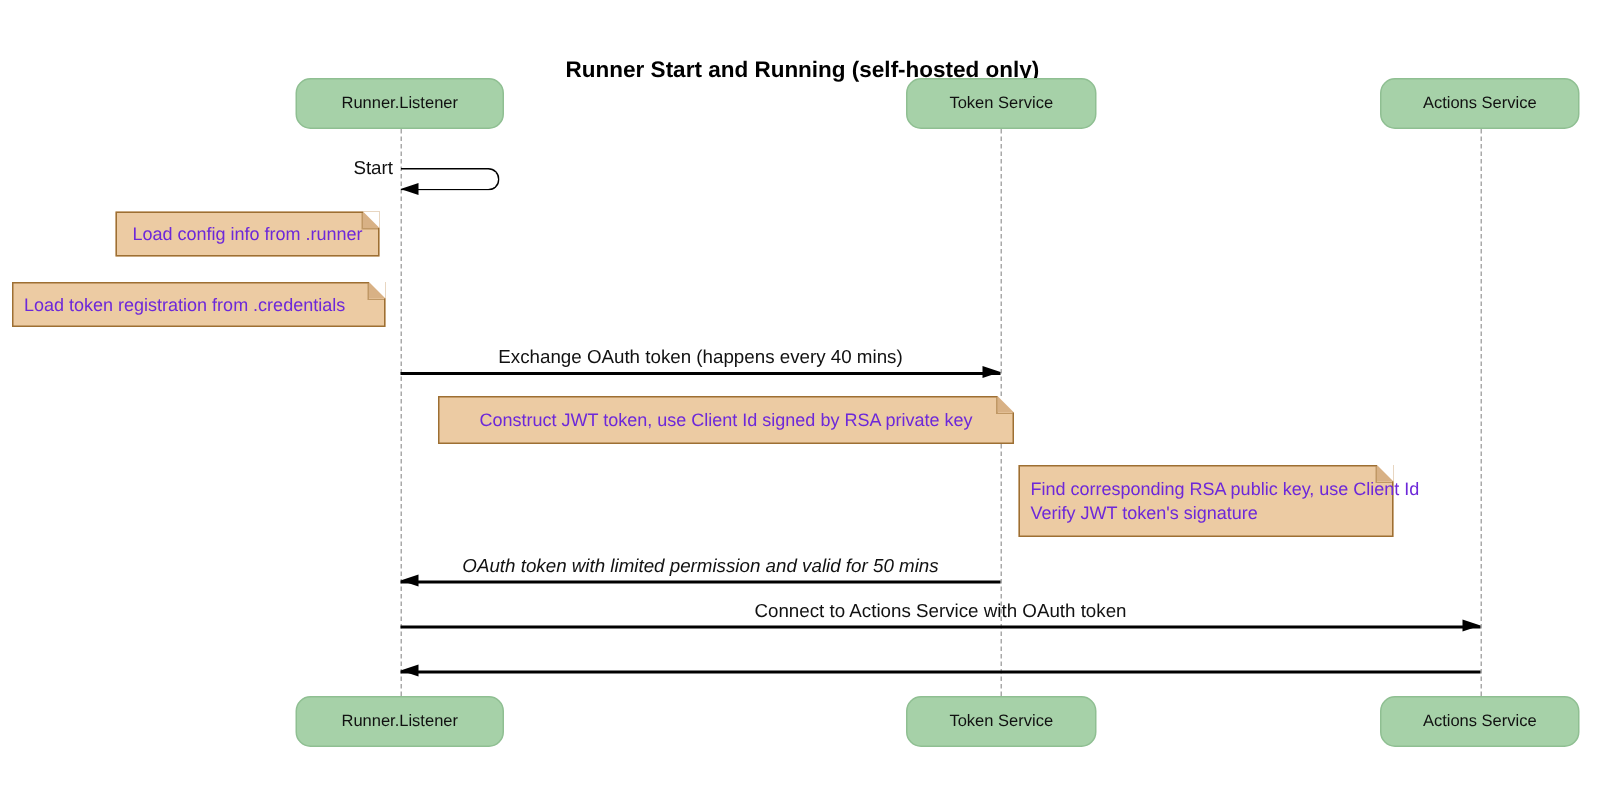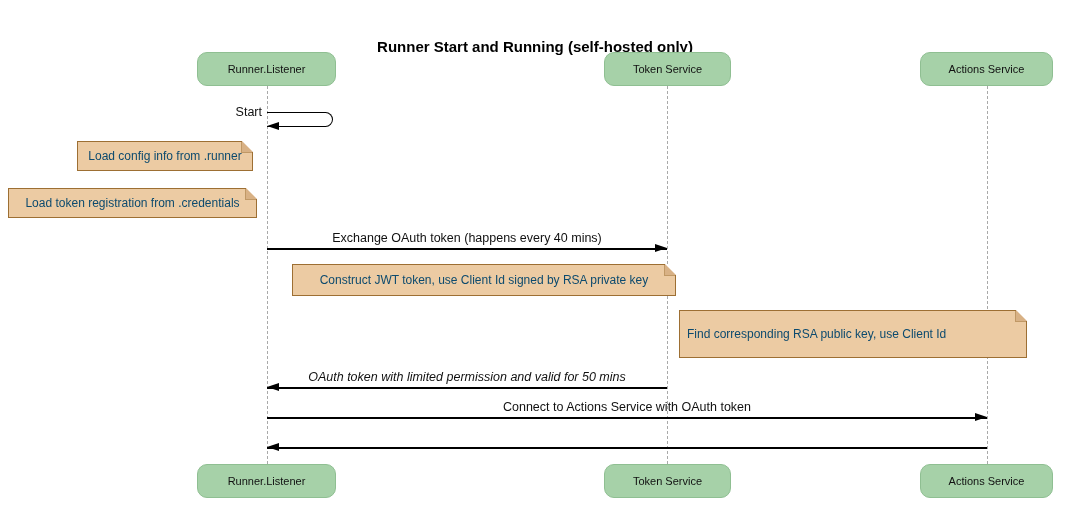--- a/index.html
+++ b/index.html
@@ -33,21 +33,21 @@
     border-left:12px solid #000;
   }
   .arrowhead-left{
     position:absolute;width:0;height:0;
     border-top:4.5px solid transparent;border-bottom:4.5px solid transparent;
     border-right:12px solid #000;
   }
   .note{
     position:absolute;box-sizing:border-box;
     background:var(--nfill,#ECCBA3);border:1px solid var(--nborder,#9D6F33);
-    font-size:12px;line-height:16px;color:#0c4a6e;
+    font-size:12px;line-height:16px;color:#6d28d9;
     display:flex;flex-direction:column;justify-content:center;
     padding:2px 7px;white-space:nowrap;
   }
   .note::before{
     content:"";position:absolute;top:-1px;right:-1px;width:0;height:0;
     border-style:solid;border-width:0 11px 11px 0;
     border-color:#fff #fff var(--nfold,#D8B185) var(--nfold,#D8B185);
     box-shadow:-1px 1px 0 rgba(157,111,51,0.55);
   }
 </style>
@@ -75,22 +75,23 @@
     <div class="msg-line" style="left: 267px; top: 387px; width: 400px;"></div>
     <div class="arrowhead-left" style="left: 267px; top: 383px;"></div>
     <div class="msg-label" style="left: 267px; top: 400px; width: 720px;">Connect to Actions Service with OAuth token</div>
     <div class="msg-line" style="left: 267px; top: 417px; width: 720px;"></div>
     <div class="arrowhead-right" style="left: 975px; top: 413px;"></div>
     <div class="msg-line" style="left: 267px; top: 447px; width: 720px;"></div>
     <div class="arrowhead-left" style="left: 267px; top: 443px;"></div>
     <div class="note" style="left: 77px; top: 141px; width: 176px; height: 30px; align-items: center;">
       <div class="">Load config info from .runner</div>
     </div>
-    <div class="note" style="left: 8px; top: 188px; width: 249px; height: 30px; align-items: center;">
+    <div class="note" style="left: 8px; top: 188px; width: 249px; height: 30px; ">
       <div class="">Load token registration from .credentials</div>
     </div>
     <div class="note" style="left: 292px; top: 264px; width: 384px; height: 32px; align-items: center; justify-content: center;">
       <div class="">Construct JWT token, use Client Id signed by RSA private key</div>
     </div>
-    <div class="note" style="left: 679px; top: 310px; width: 348px; height: 48px; align-items: flex-start;">
+    <div class="note" style="left: 679px; top: 310px; width: 250px; height: 48px; align-items: flex-start;">
       <div class="">Find corresponding RSA public key, use Client Id</div>
+      <div class="">Verify JWT token's signature</div>
     </div>
   </div>
 
 </body></html>

